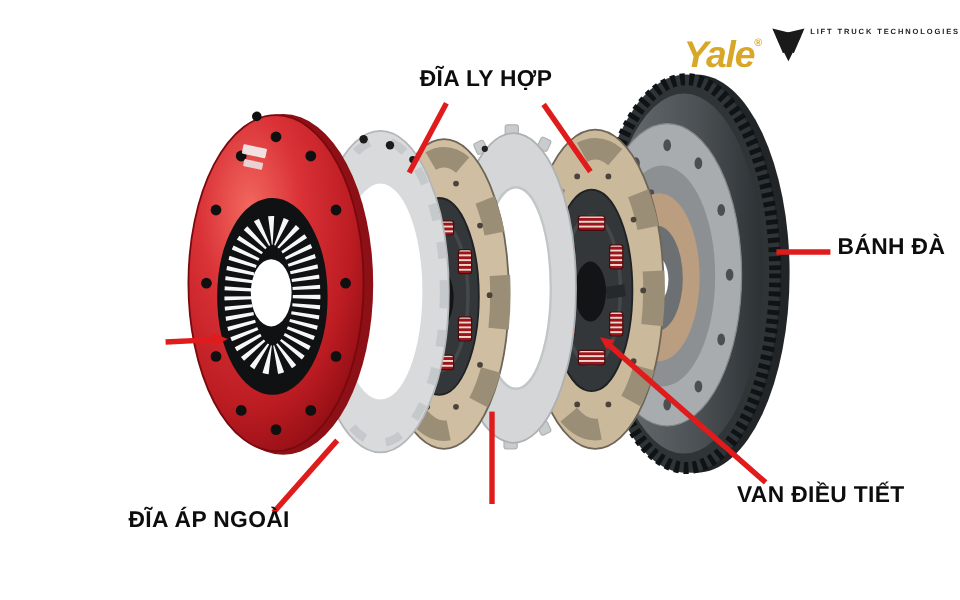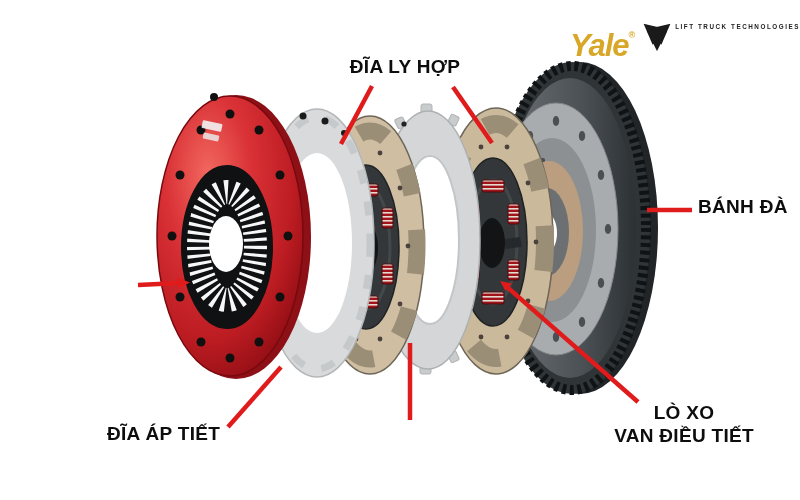--- a/index.html
+++ b/index.html
@@ -190,25 +190,24 @@
       <line x1="638" y1="402" x2="507" y2="287"></line>
       <polygon points="500,281 512,283.5 505.5,291" stroke="none"></polygon>
     </g>
   </svg>
 
   <div class="part-label centered" style="left:325px;top:56px;width:160px;">ĐĨA LY HỢP</div>
 
   <div class="part-label" style="left:698px;top:196px;">BÁNH ĐÀ</div>
 
 
-  <div class="part-label" style="left:107px;top:423px;">ĐĨA ÁP TIẾT</div>
+  <div class="part-label" style="left:107px;top:423px;">ĐĨA ÁP NGOÀI</div>
 
 
   <div class="part-label centered" id="label-spring" style="left:584px;top:401px;width:200px;">
-    <span style="display:block;">LÒ XO</span>
     <span style="display:block;">VAN ĐIỀU TIẾT</span>
   </div>
 
   <div id="logo">
     <div id="logo-row">
       <div id="wordmark"><span>Yale</span><sup>®</sup></div>
       <svg id="logo-icon" width="36" height="36" viewBox="0 0 36 36">
         <defs>
           <marker id="ah" markerWidth="6" markerHeight="6" refX="4.5" refY="3" orient="auto">
             <path d="M0,0 L6,3 L0,6 Z" fill="#1a1a1a"></path>

